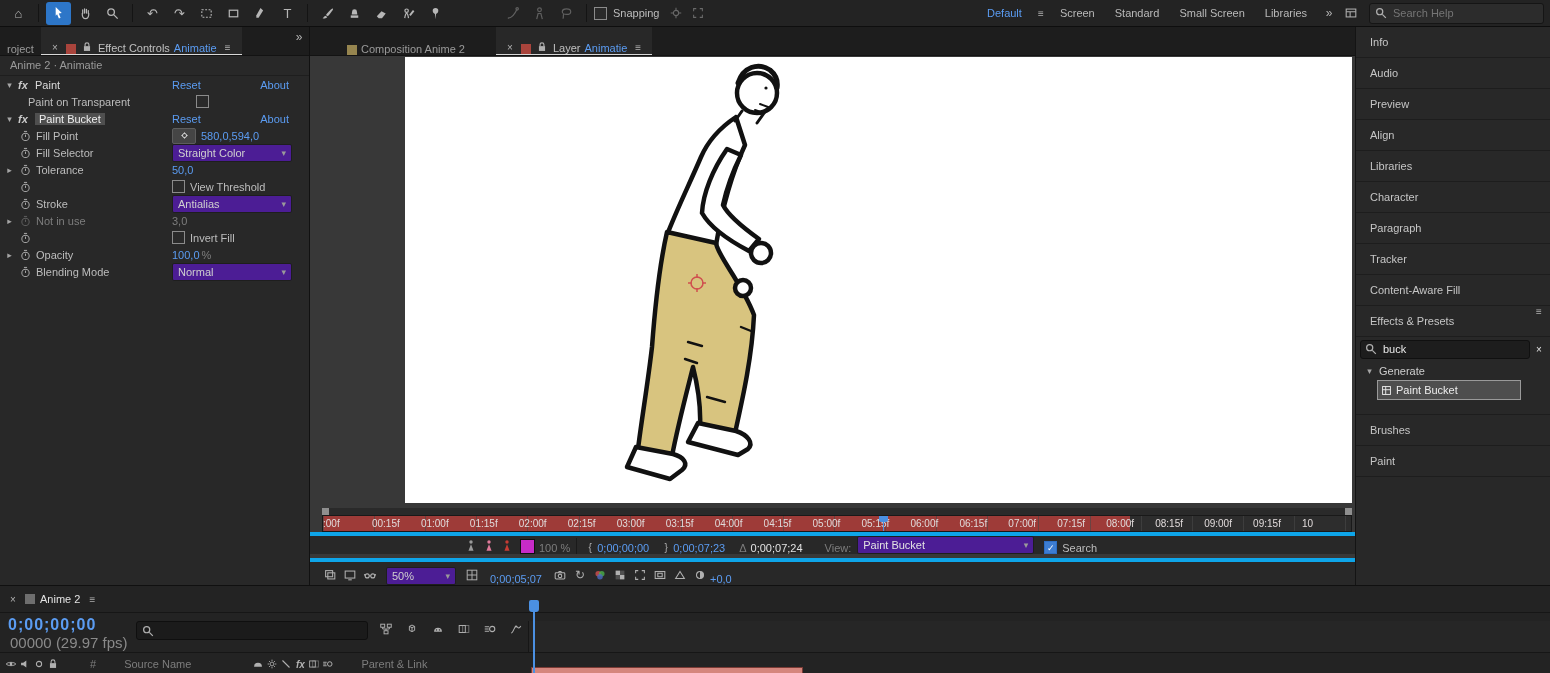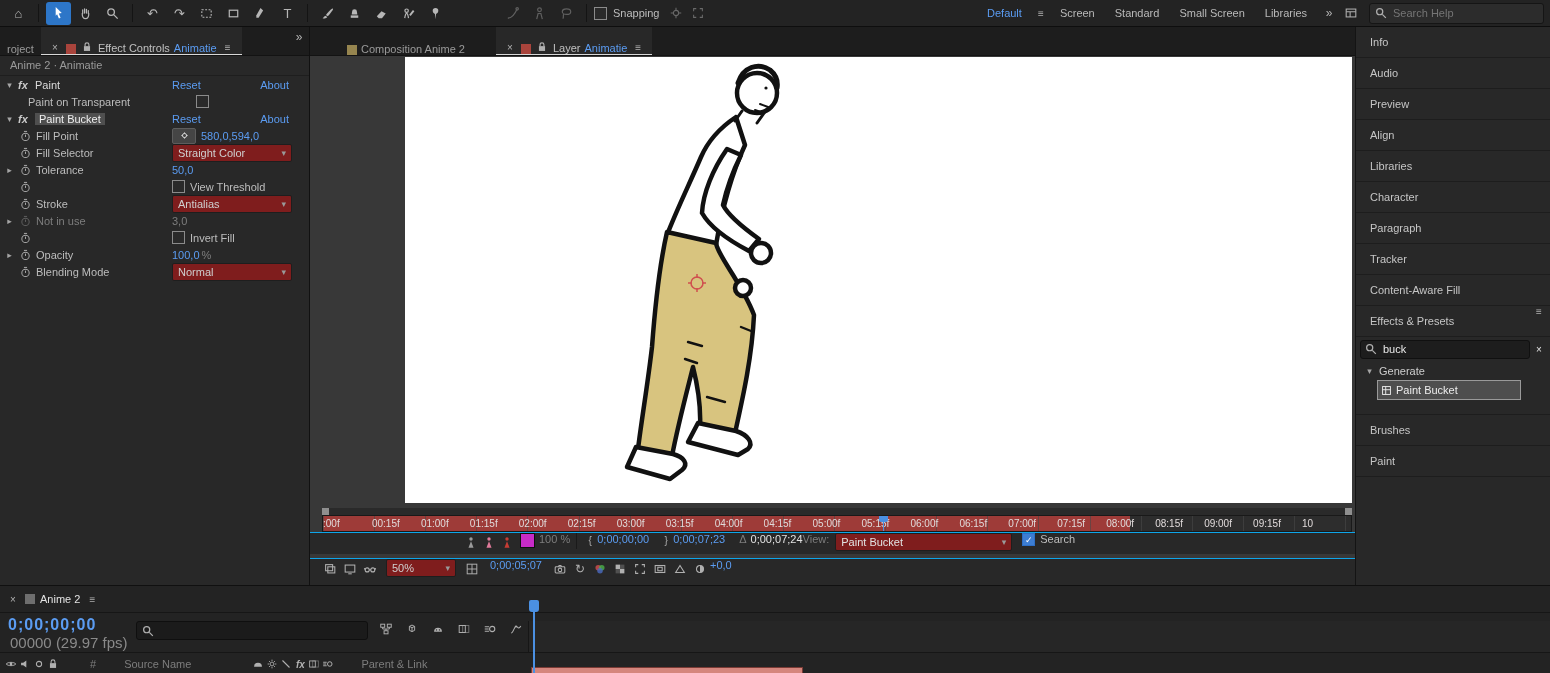--- a/index.html
+++ b/index.html
@@ -16,21 +16,21 @@
 .ic.dim{color:#6a6a6a}
 .blue{color:var(--accent)}
 .dim{color:#7d7d7d}
 .white{color:#e2e2e2}
 .vsep{width:1px;height:16px;background:#1a1a1a;margin:0 6px;flex:none}
 .chk{width:11px;height:11px;border:1px solid #8b8b8b;background:#2a2a2a;flex:none;display:inline-flex;align-items:center;justify-content:center;font-size:9px;color:#fff}
 .chk.on{background:#3d7dd2;border-color:#2d6ec5}
 .chip{width:10px;height:10px;flex:none;background:#a9443c}
 .chip.olive{background:#96854f}
 .chip.gray{background:#6e6e6e}
-.dd{display:flex;align-items:center;justify-content:space-between;background:#7f1d1d;border:1px solid #1e1e1e;border-radius:2px;height:16px;padding:0 5px;color:#cfcfcf;gap:20px}
+.dd{display:flex;align-items:center;justify-content:space-between;background:#4c1d95;border:1px solid #1e1e1e;border-radius:2px;height:16px;padding:0 5px;color:#cfcfcf;gap:20px}
 .dd .arr{font-size:9px;color:#9a9a9a}
 
 
 #topbar{position:absolute;left:0;top:0;width:1550px;height:27px;background:#232323;border-bottom:1px solid #0e0e0e;display:flex;align-items:center;padding:0 6px;gap:2px;box-sizing:border-box}
 .tool{display:inline-flex;align-items:center;justify-content:center;width:25px;height:23px;border-radius:3px;color:#b6b6b6;font-size:13px}
 .tool svg{width:15px;height:15px}
 .tool.active{background:var(--toolblue);color:#fff}
 .tool.dim{color:#5f5f5f}
 .tb-sep{width:1px;height:18px;background:#141414;margin:0 5px;flex:none}
 .ws{color:#b9b9b9;margin:0 10px;white-space:nowrap}
@@ -65,21 +65,21 @@
 #strip{position:absolute;left:12px;top:481px;width:1030px;height:24px}
 #strip .nav{height:7px;position:relative;background:#2a2a2a}
 .navhandle{position:absolute;top:0;width:7px;height:7px;background:#8f8f8f}
 #strip .ruler{position:relative;height:17px;background:#2d2d2d;border:1px solid #191919;box-sizing:border-box;overflow:hidden}
 #strip .redpart{position:absolute;left:0;top:0;bottom:0;width:78.5%;background:var(--ruler-red)}
 .rlabels{position:absolute;inset:0;display:flex;align-items:center}
 .rlabels span{flex:1;font-size:10px;color:#e0dada;overflow:hidden;white-space:nowrap}
 #strip-ph{position:absolute;left:556px;top:-3px;width:9px;height:20px}
 #strip-ph .hd{width:9px;height:9px;background:#4b90e2;border-radius:2px}
 #strip-ph .ln{width:1px;height:12px;background:#4b90e2;margin-left:4px}
-.lrow{position:absolute;left:0;width:1045px;height:22px;background:#282828;border-top:1px solid #0ea5e9;display:flex;align-items:flex-start;box-sizing:border-box}
+.lrow{position:absolute;left:0;width:1045px;height:22px;background:#282828;border-top:4px solid #0ea5e9;display:flex;align-items:flex-end;box-sizing:border-box}
 #rowA{top:505px}
 #rowB{top:531px;height:27px}
 .person{width:18px;height:18px;display:inline-flex;align-items:center;justify-content:center}
 .person svg{width:12px;height:13px}
 
 
 #right{position:absolute;left:1355px;top:27px;width:195px;height:558px;background:#282828;border-left:1px solid #141414;box-sizing:border-box}
 .side-row{height:30px;display:flex;align-items:center;padding-left:14px;border-bottom:1px solid #1d1d1d;color:#c6c6c6}
 #fx-search{height:24px;display:flex;align-items:center;padding:0 4px;gap:2px}
 #fx-search .sbox{flex:1;display:flex;align-items:center;background:#1d1d1d;border:1px solid #101010;border-radius:3px;height:17px;padding:0 3px;gap:3px}
@@ -552,21 +552,21 @@
       </span>
     <span class="swatch" style="background:var(--magenta);width:13px;height:13px;margin:0 4px"></span>
     <span class="dim">100 %</span>
     <div class="vsep"></div>
     <span class="ic tiny">{</span>
     <span class="blue">0;00;00;00</span>
     <span class="ic tiny" style="margin-left:10px">}</span>
     <span class="blue">0;00;07;23</span>
     <span class="dim" style="margin-left:14px">Δ</span>
     <span class="white" style="margin-left:4px">0;00;07;24</span>
-    <span class="dim" style="">View:</span>
+    <span class="dim" style="margin-left:22px">View:</span>
     <div class="dd" style="width:165px;margin-left:6px">
       <span class="white">Paint Bucket</span>
       <span class="arr">▾</span>
     </div>
     <span class="chk on" style="margin-left:10px">✓</span>
     <span style="margin-left:5px">Search</span>
   </div>
 
   <div class="lrow" id="rowB">
     <div style="width:10px"></div>

